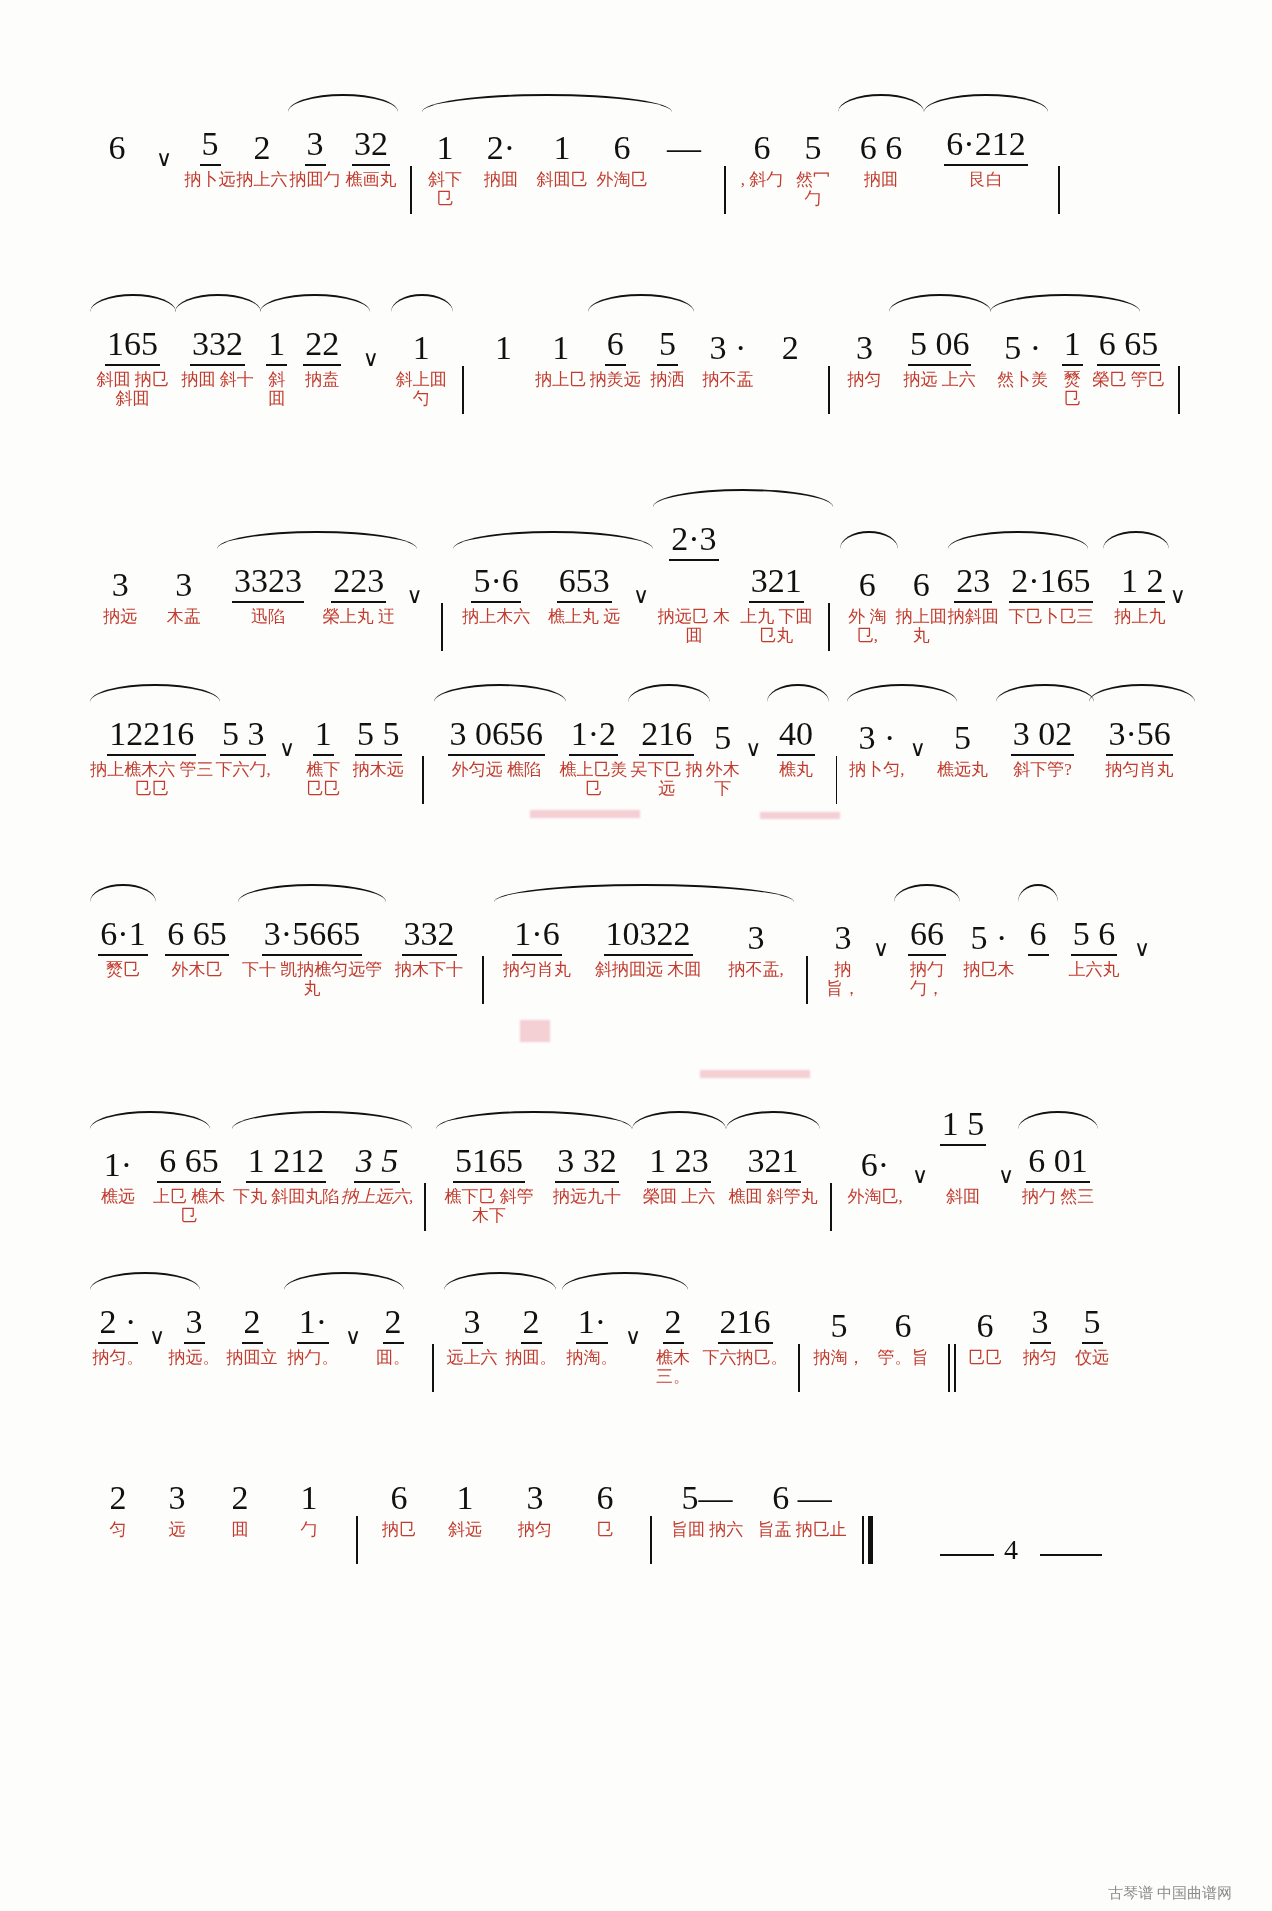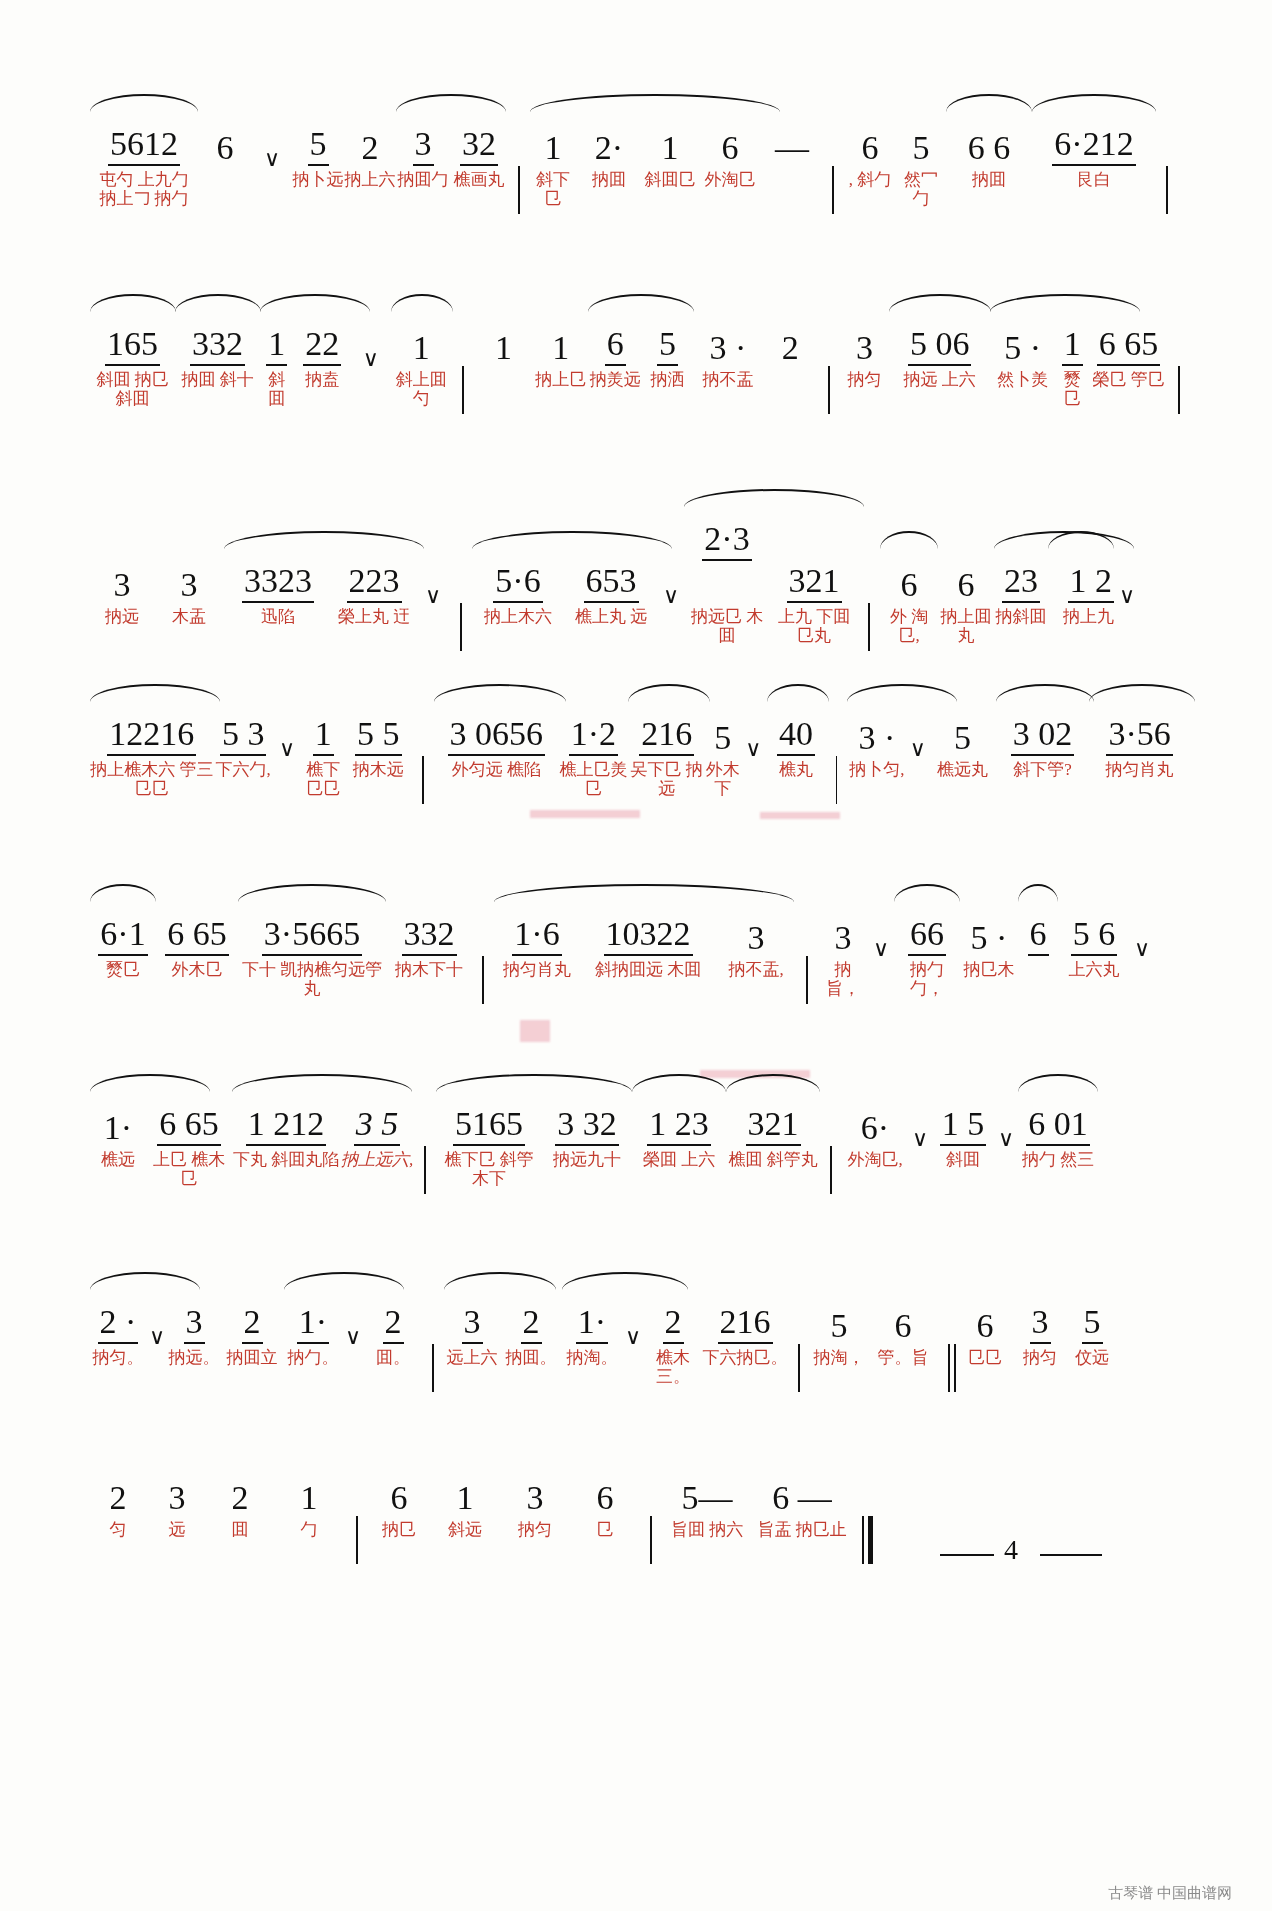--- a/index.html
+++ b/index.html
@@ -126,27 +126,20 @@
 <div id="sheet">
 
   <div class="smudge" style="left:530px;top:810px;width:110px;height:8px;"></div>
   <div class="smudge" style="left:760px;top:812px;width:80px;height:7px;"></div>
   <div class="smudge" style="left:520px;top:1020px;width:30px;height:22px;"></div>
   <div class="smudge" style="left:700px;top:1070px;width:110px;height:8px;"></div>
 
   <div class="system" style="top:110px;">
     <div class="measure-row">
 
-      <div class="cell" style="width:108px;">
-        <div class="numrow">
-            <span class="num under1">5612</span>
-          </div>
-        <div class="slur" style="width:108px;"></div>
-        <div class="tabtext">屯勺 上九勹 抐上𠃌 抐勹</div>
-      </div>
       <div class="cell" style="width:54px;">
         <div class="numrow">
             <span class="num">6</span>
           </div>
         <div class="tabtext"></div>
       </div>
       <div class="cell" style="width:40px;">
         <div class="numrow">
             <span class="vmark">∨</span>
           </div>
@@ -450,20 +443,26 @@
           </div>
         <div class="tabtext">抐上囬丸</div>
       </div>
       <div class="cell" style="width:54px;">
         <div class="numrow">
             <span class="num under1">23</span>
           </div>
         <div class="slur" style="width:140px;"></div>
         <div class="tabtext">抐斜囬</div>
       </div>
+      <div class="cell" style="width:110px;">
+        <div class="numrow">
+            <span class="num under1">2·165</span>
+          </div>
+        <div class="tabtext">下㔾卜㔾三</div>
+      </div>
       <div class="cell" style="width:66px;align-items:flex-end;">
         <div class="numrow">
             <span class="num under1">1 2</span>
           </div>
         <div class="slur" style="width:66px;"></div>
         <div class="tabtext">抐上九</div>
       </div>
       <div class="cell" style="width:26px;">
         <div class="numrow">
             <span class="vmark">∨</span>
@@ -753,21 +752,21 @@
             <span class="num">6·</span>
           </div>
         <div class="tabtext">外淘㔾,</div>
       </div>
       <div class="cell" style="width:24px;">
         <div class="numrow">
             <span class="vmark">∨</span>
           </div>
         <div class="tabtext"></div>
       </div>
-      <div class="cell" style="width:62px;">
+      <div class="cell" style="width:62px;gap:37px;">
         <div class="numrow">
             <span class="num under1">1 5</span>
           </div>
         <div class="tabtext">斜囬</div>
       </div>
       <div class="cell" style="width:24px;">
         <div class="numrow">
             <span class="vmark">∨</span>
           </div>
         <div class="tabtext"></div>

